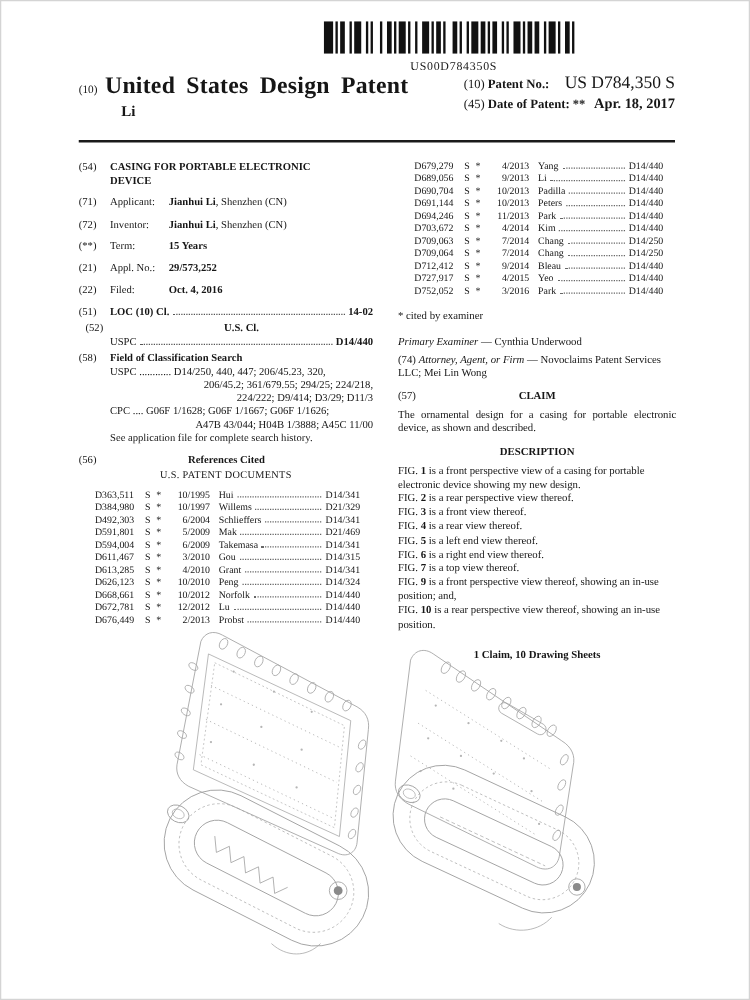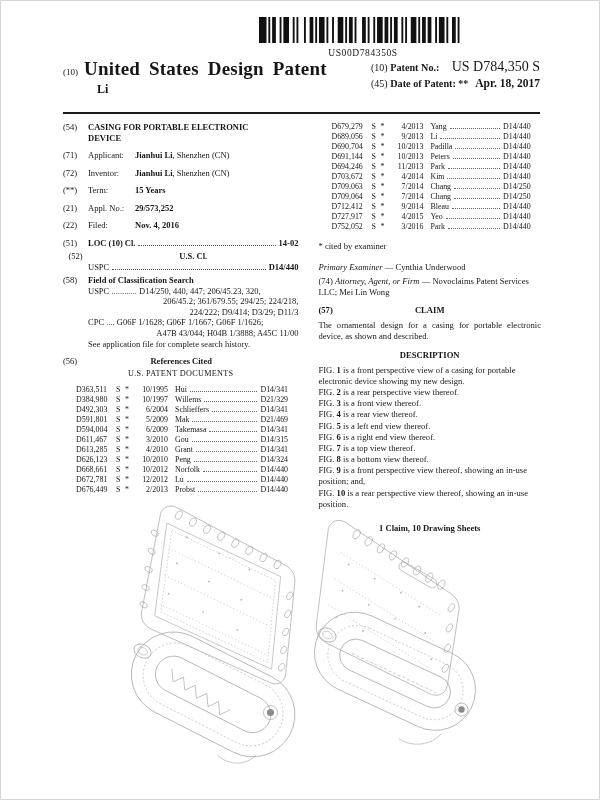--- a/index.html
+++ b/index.html
@@ -19,21 +19,21 @@
   .h-surname{font-size:12px;font-weight:bold;margin:3px 0 0 34px;}
   .h-right{width:196px;font-size:10.2px;}
   .h-right .r-row{display:flex;justify-content:space-between;align-items:baseline;margin-bottom:2px;}
   .r-tag{font-size:10px;padding-left:27px;}
   .r-lbl{font-weight:bold;white-space:nowrap;}
   .r-val-patent{font-weight:normal;font-size:14px;white-space:nowrap;}
   .r-val-date{font-weight:bold;font-size:11.5px;white-space:nowrap;}
   .r-stars{font-weight:bold;font-size:10px;margin-right:7px;}
   .rule{position:absolute;left:62px;top:111px;width:477px;border-top:2.3px solid #1a1a1a;}
   
-  .cols{position:absolute;left:62px;top:121px;width:478px;display:flex;gap:20px;}
+  .cols{position:absolute;left:62px;top:127px;width:478px;display:flex;gap:20px;}
   .col-l{width:238px;font-size:8.5px;line-height:1.24;}
   .col-r{width:225px;font-size:8.6px;line-height:1.3;}
   .item{display:flex;margin-bottom:7px;}
   .tag{width:25px;flex:none;}
   .b{font-weight:bold;}
   .it{font-style:italic;}
   .lbl{display:inline-block;min-width:47px;}
   .title-text{font-weight:bold;max-width:176px;}
   .leader{flex:1;border-bottom:1px dotted #555;margin:0 3px 2px 3px;min-width:8px;}
   .row-flex{display:flex;flex:1;align-items:baseline;}
@@ -49,21 +49,21 @@
   .r-kind{width:9px;flex:none;}
   .r-star{width:11px;flex:none;}
   .r-date{width:32px;flex:none;text-align:right;margin-right:7px;}
   .r-name{flex:none;}
   .r-dots{flex:1;border-bottom:1px dotted #666;margin:0 3px 2px 3px;min-width:6px;}
   .r-cls{width:38px;flex:none;}
   .cited{margin:9px 0 9px;}
   .examiner{margin-bottom:3px;}
   .attorney{margin-bottom:7px;}
   .sec-head{position:relative;text-align:center;font-weight:bold;margin:7px 0 4px;}
-  .sec-tag{position:absolute;left:0;font-weight:bold;}
+  .sec-tag{position:absolute;left:0;font-weight:normal;}
   .claim-text{text-align:justify;margin-bottom:2px;}
   .fig-line{margin:0;}
   .sheets{font-weight:bold;text-align:center;margin-top:13px;}
   
   .draw-left{position:absolute;left:97px;top:502px;}
   .draw-right{position:absolute;left:299px;top:511px;}
 </style>
 </head>
 <body>
 
@@ -151,21 +151,21 @@
       <div class="item">
         <span class="tag">(**)</span>
         <span><span class="lbl">Term:</span><span class="b">15 Years</span></span>
       </div>
       <div class="item">
         <span class="tag">(21)</span>
         <span><span class="lbl">Appl. No.:</span><span class="b">29/573,252</span></span>
       </div>
       <div class="item">
         <span class="tag">(22)</span>
-        <span><span class="lbl">Filed:</span><span class="b">Nov. 4, 2016</span></span>
+        <span><span class="lbl">Filed:</span><span class="b">Oct. 4, 2016</span></span>
       </div>
       <div class="item" style="margin-bottom:3px;">
         <span class="tag">(51)</span>
         <span class="row-flex">
             <span class="b">LOC (10) Cl.</span>
             <span class="leader"></span>
             <span class="b">14-02</span>
           </span>
       </div>
       <div class="item" style="margin-bottom:3px;text-align:center;">
@@ -422,21 +422,20 @@
         <span>DESCRIPTION</span>
       </div>
       <div>
           <p class="fig-line"><span>FIG. </span><span class="b">1</span> is a front perspective view of a casing for portable electronic device showing my new design.</p>
           <p class="fig-line"><span>FIG. </span><span class="b">2</span> is a rear perspective view thereof.</p>
           <p class="fig-line"><span>FIG. </span><span class="b">3</span> is a front view thereof.</p>
           <p class="fig-line"><span>FIG. </span><span class="b">4</span> is a rear view thereof.</p>
           <p class="fig-line"><span>FIG. </span><span class="b">5</span> is a left end view thereof.</p>
           <p class="fig-line"><span>FIG. </span><span class="b">6</span> is a right end view thereof.</p>
           <p class="fig-line"><span>FIG. </span><span class="b">7</span> is a top view thereof.</p>
-          <p class="fig-line"><span>FIG. </span><span class="b">8</span> is a bottom view thereof.</p>
           <p class="fig-line"><span>FIG. </span><span class="b">9</span> is a front perspective view thereof, showing an in-use position; and,</p>
           <p class="fig-line"><span>FIG. </span><span class="b">10</span> is a rear perspective view thereof, showing an in-use position.</p>
         </div>
       <div class="sheets">1 Claim, 10 Drawing Sheets</div>
     </div>
   </div>
 
   <svg class="draw-left" width="202" height="272" viewBox="0 0 200 270">
     <g fill="none" stroke="#a4a4a4" stroke-width="0.7" stroke-linejoin="round">
       <path d="M62,10 C65,3 72,1 79,5 L186,62 C193,66 196,72 195,80 L186,170 C185,178 178,182 170,178 L52,125 C45,121 42,115 43,108 Z"></path>

